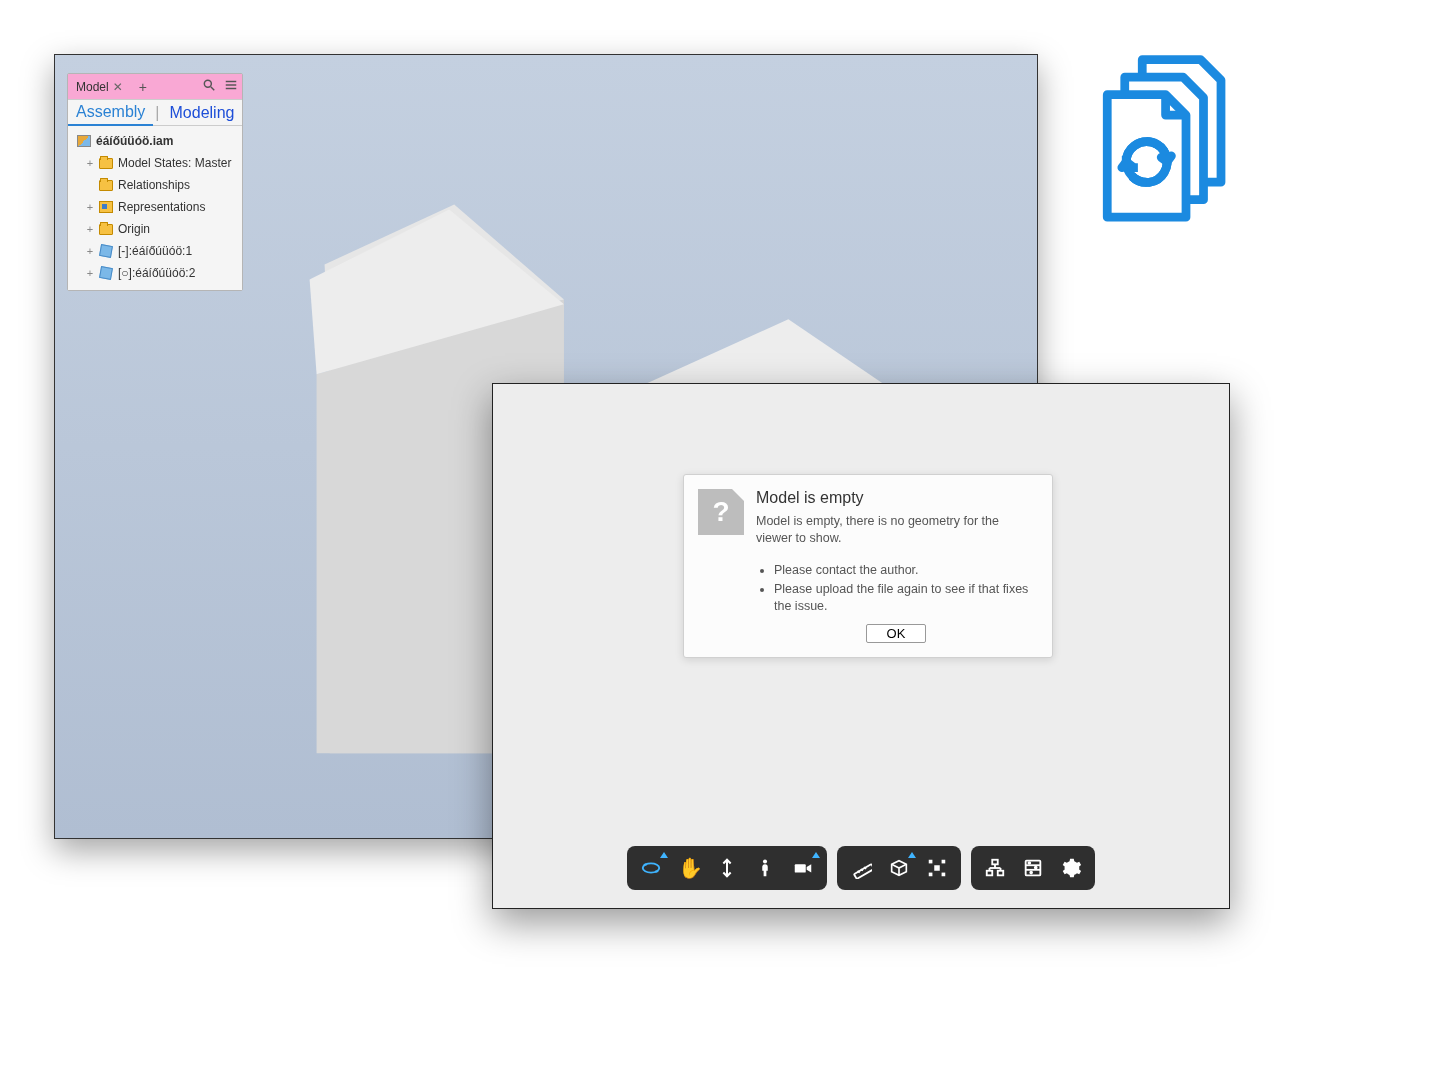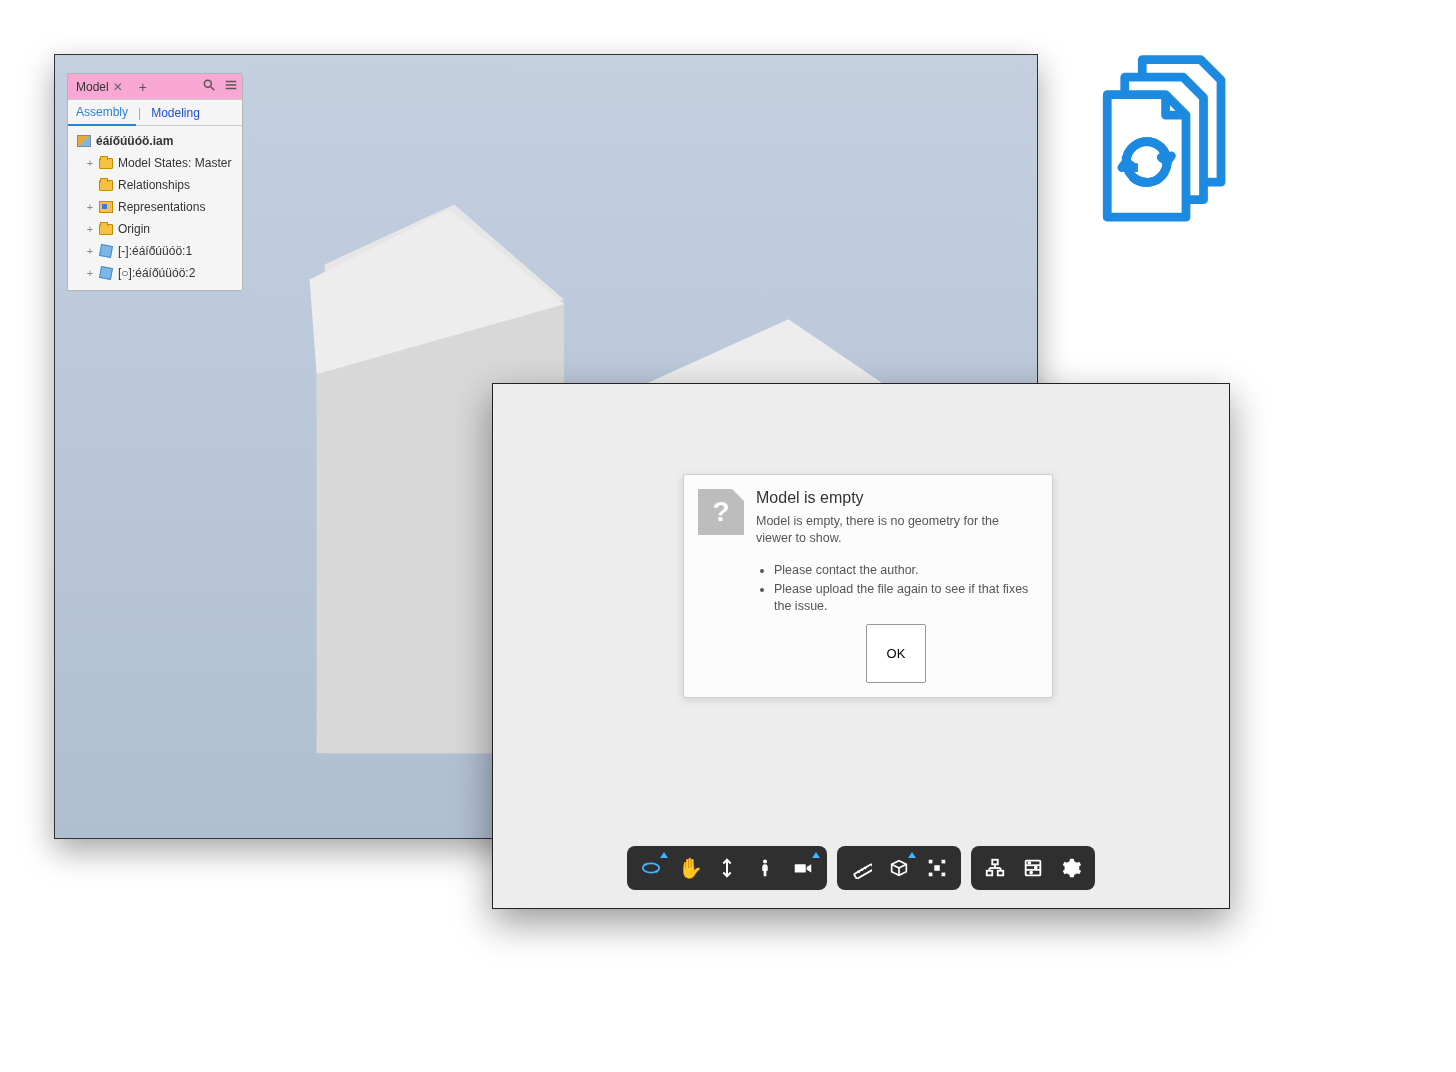--- a/index.html
+++ b/index.html
@@ -63,21 +63,21 @@
     width: 22px;
     text-align: center;
     color: #555;
     font-size: 14px;
   }
   .subtabs {
     display: flex;
     align-items: center;
     height: 26px;
     border-bottom: 1px solid #ccc;
-    font-size: 12px;
+    font-size: 16px;
   }
   .subtab {
     padding: 0 8px;
     line-height: 24px;
     color: #1d4ed8;
   }
   .subtab.active {
     color: #2b82d4;
     border-bottom: 2px solid #2b82d4;
   }
@@ -210,21 +210,21 @@
     border-left: 12px solid transparent;
   }
   .error-body { flex: 1; }
   .error-title { font-size: 16px; color: #333; margin-bottom: 6px; }
   .error-msg { font-size: 12.5px; color: #555; line-height: 1.35; margin-bottom: 15px; }
   .error-list { margin: 0 0 10px 18px; padding: 0; font-size: 12.5px; color: #555; line-height: 1.35; }
   .error-list li { margin-bottom: 2px; }
   .error-ok {
     display: block;
     margin: 0 auto;
-    padding: 21px 20px;
+    padding: 1px 20px;
     background: #fff;
     border: 1px solid #999;
     border-radius: 2px;
     font-size: 13px;
     cursor: pointer;
   }
 
   
   .toolbar {
     position: absolute;

